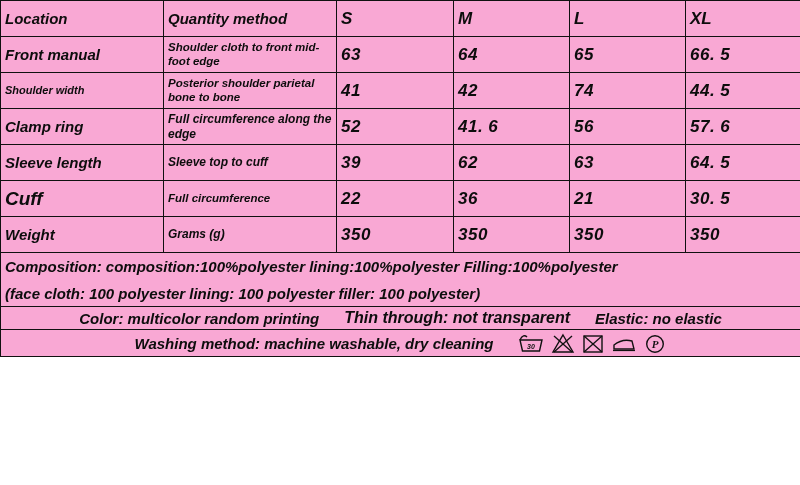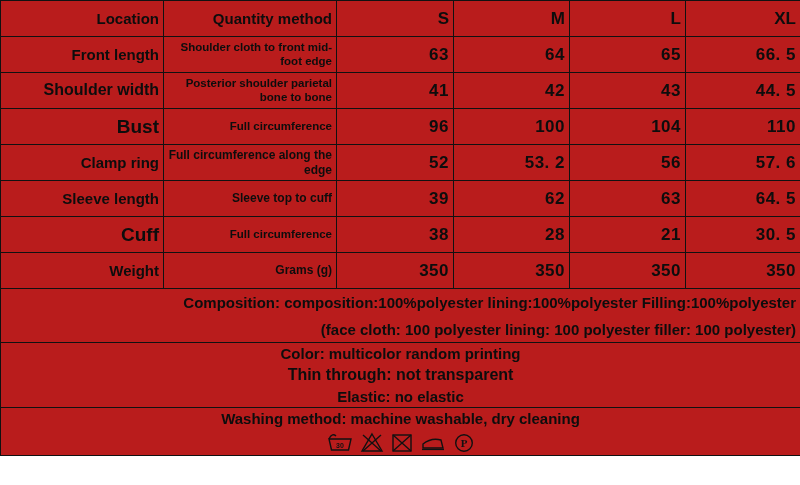--- a/index.html
+++ b/index.html
@@ -17,40 +17,41 @@
     height: 485px;
     position: relative;
   }
   table.spec {
     width: 800px;
     border-collapse: collapse;
     table-layout: fixed;
   }
   table.spec td, table.spec th {
     border: 1px solid #111111;
-    text-align: right;
+    text-align: left;
     vertical-align: middle;
     padding: 2px 4px;
     font-weight: bold;
-    background: #b91c1c;
+    background: #f9a8d4;
+    font-style: italic;
   }
   
   col.c-loc { width: 163px; }
   col.c-meth { width: 173px; }
   col.c-s  { width: 117px; }
   col.c-m  { width: 116px; }
   col.c-l  { width: 116px; }
   col.c-xl { width: 115px; }
 
   .hdr { height: 36px; font-size: 15px; }
   .hdr .size { font-size: 17px; }
 
   tr.datarow { height: 36px; }
   .loc { font-size: 15px; }
-  .loc.small { font-size: 16px; line-height: 1.15; margin-left: 16px; }
+  .loc.small { font-size: 11px; line-height: 1.15; margin-left: 16px; }
   .loc.big { font-size: 19px; }
   .meth { font-size: 11.5px; line-height: 1.2; }
   .meth.med { font-size: 12px; }
   .val { font-size: 17px; letter-spacing: 0.5px; }
 
   
   tr.note { }
   td.note {
     font-size: 15px;
     font-weight: bold;
@@ -58,22 +59,21 @@
     padding: 6px 8px;
   }
   td.note.tall { height: 54px; }
   .note-line { display: block; }
   .note-line.l1 { margin-bottom: 10px; }
   .inline-small { font-size: 16px; font-weight: bold; }
   .note-flex {
     display: flex;
     align-items: center;
     justify-content: center;
-    gap: 4px;
-    flex-direction: column;
+    gap: 25px;
   }
   .note-flex .label { font-size: 15px; font-weight: bold; }
   .care-icons {
     display: flex;
     align-items: center;
     gap: 7px;
   }
   .care-icons svg { display: block; }
   .gap-lg { }
 </style>
@@ -95,64 +95,56 @@
         <th>Location</th>
         <th>Quantity method</th>
         <th class="size">S</th>
         <th class="size">M</th>
         <th class="size">L</th>
         <th class="size">XL</th>
       </tr>
     </thead>
     <tbody>
       <tr class="datarow">
-        <td class="loc">Front length</td>
+        <td class="loc">Front manual</td>
         <td class="meth">Shoulder cloth to front mid-foot edge</td>
         <td class="val">63</td>
         <td class="val">64</td>
         <td class="val">65</td>
         <td class="val">66. 5</td>
       </tr>
       <tr class="datarow">
         <td class="loc small">Shoulder width</td>
         <td class="meth">Posterior shoulder parietal bone to bone</td>
         <td class="val">41</td>
         <td class="val">42</td>
-        <td class="val">43</td>
+        <td class="val">74</td>
         <td class="val">44. 5</td>
-      </tr>
-      <tr class="datarow">
-        <td class="loc big">Bust</td>
-        <td class="meth">Full circumference</td>
-        <td class="val">96</td>
-        <td class="val">100</td>
-        <td class="val">104</td>
-        <td class="val">110</td>
       </tr>
       <tr class="datarow">
         <td class="loc">Clamp ring</td>
         <td class="meth med">Full circumference along the edge</td>
         <td class="val">52</td>
-        <td class="val">53. 2</td>
+        <td class="val">41. 6</td>
         <td class="val">56</td>
         <td class="val">57. 6</td>
       </tr>
       <tr class="datarow">
         <td class="loc">Sleeve length</td>
         <td class="meth med">Sleeve top to cuff</td>
         <td class="val">39</td>
         <td class="val">62</td>
         <td class="val">63</td>
         <td class="val">64. 5</td>
       </tr>
       <tr class="datarow">
         <td class="loc big">Cuff</td>
         <td class="meth">Full circumference</td>
-        <td class="val">38</td>
-        <td class="val">28</td>
+        <td class="val">22</td>
+        <td class="val">36</td>
         <td class="val">21</td>
         <td class="val">30. 5</td>
       </tr>
       <tr class="datarow">
         <td class="loc">Weight</td>
         <td class="meth med">Grams (g)</td>
         <td class="val">350</td>
         <td class="val">350</td>
         <td class="val">350</td>
         <td class="val">350</td>

